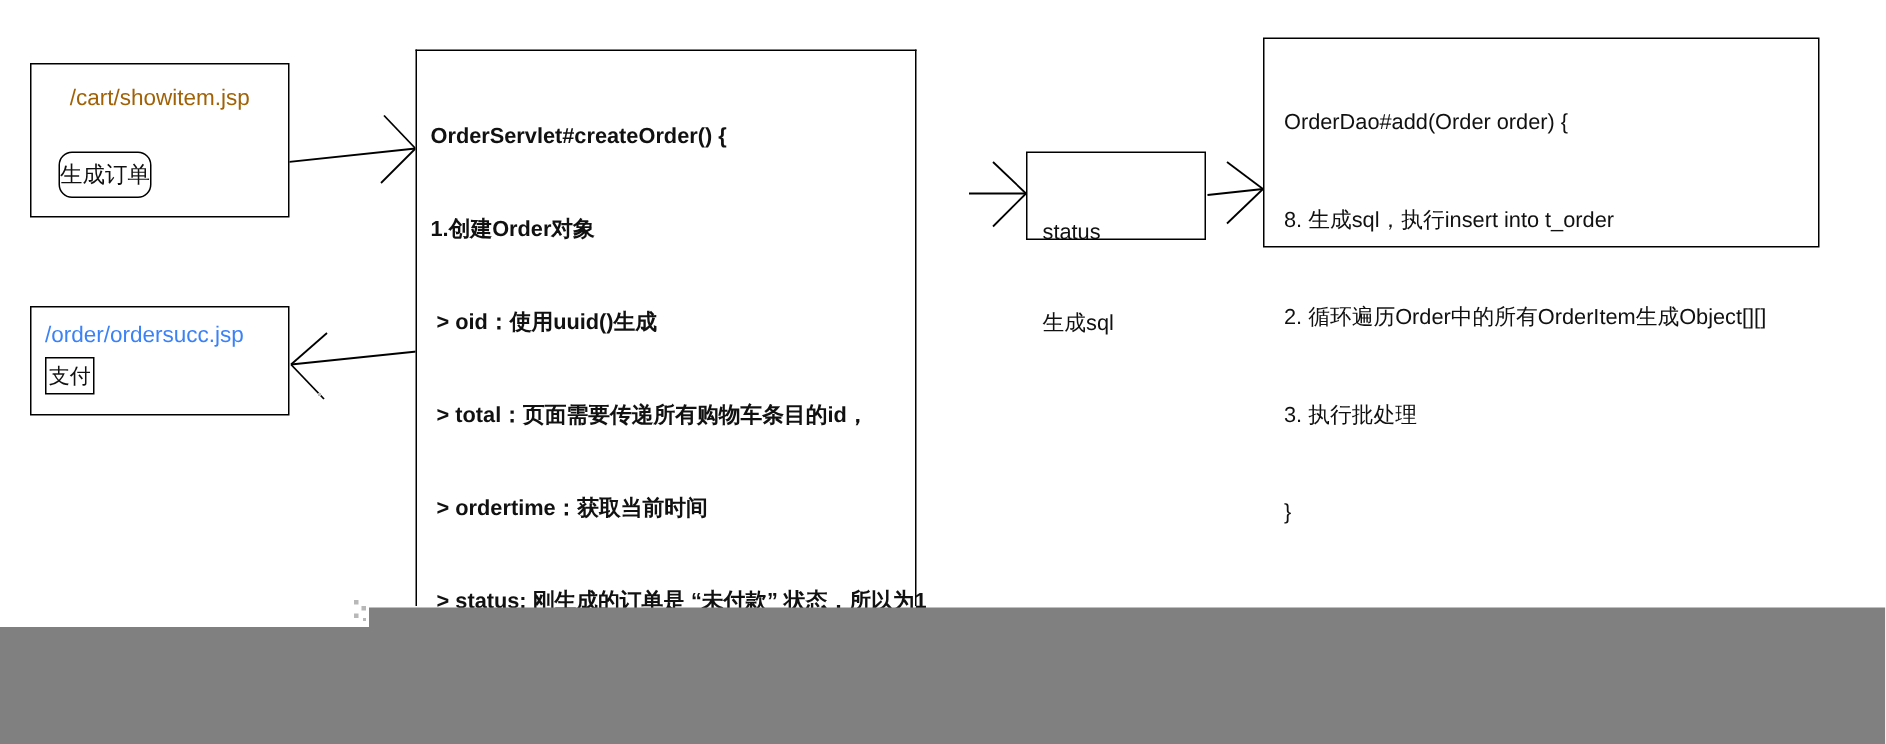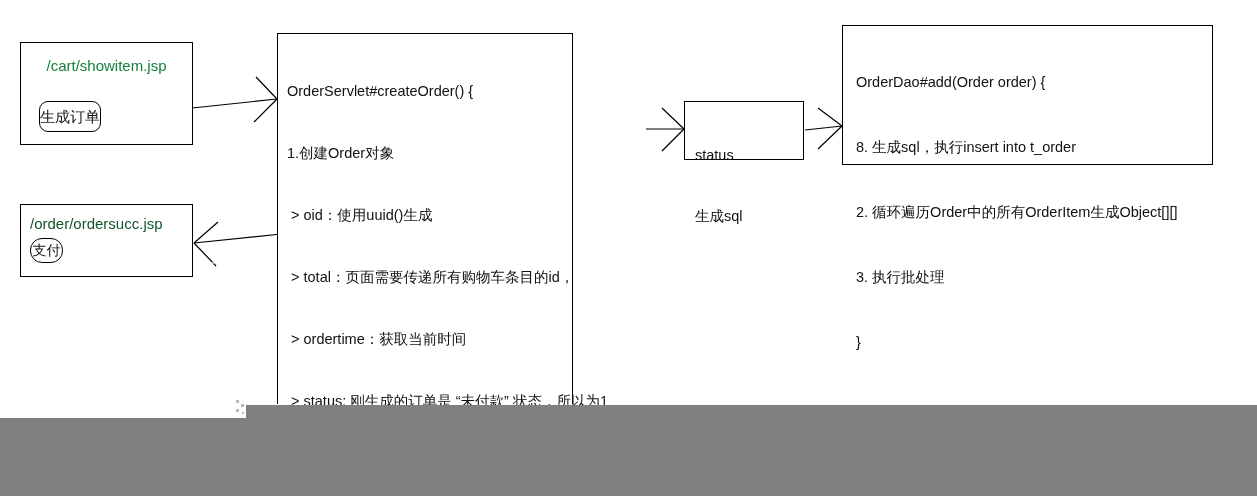--- a/index.html
+++ b/index.html
@@ -20,26 +20,26 @@
     position: absolute;
     box-sizing: border-box;
     border: 1px solid #000000;
     background: #ffffff;
   }
   .centered-title {
     position: absolute;
     width: 100%;
     text-align: center;
     font-size: 15px;
-    color: #15803d;
+    color: #a16207;
   }
   .plain-title {
     position: absolute;
     font-size: 15px;
-    color: #14532d;
+    color: #3b82f6;
     white-space: pre;
   }
   .rounded-btn {
     position: absolute;
     box-sizing: border-box;
     border: 1px solid #000000;
     border-radius: 9px;
     background: #ffffff;
     font-size: 15px;
     line-height: 29px;
@@ -122,24 +122,24 @@
     </g>
   </svg>
 
   <div class="box" style="left:20px; top:42px; width:173px; height:103px;">
     <div class="centered-title" style="left:0; top:14px;">/cart/showitem.jsp</div>
     <div class="rounded-btn" style="left:18px; top:58px; width:62px; height:31px;">生成订单</div>
   </div>
 
   <div class="box" style="left:20px; top:204px; width:173px; height:73px;">
     <div class="plain-title" style="left:9px; top:10px;">/order/ordersucc.jsp</div>
-    <div class="mini-box" style="left:9px; top:33px; width:33px; height:25px;border-radius:12px;">支付</div>
+    <div class="mini-box" style="left:9px; top:33px; width:33px; height:25px;">支付</div>
   </div>
 
-  <div class="box" style="left:277px; top:33px; width:296px; height:371px; border-bottom:none;">
+  <div class="box" style="left:277px; top:33px; width:334px; height:371px; border-bottom:none;font-weight:bold;">
     <div class="code-lines" style="left:9px; top:8px;">
       <div class="ln">OrderServlet#createOrder() {</div>
       <div class="ln">1.创建Order对象</div>
       <div class="ln"> &gt; oid：使用uuid()生成</div>
       <div class="ln"> &gt; total：页面需要传递所有购物车条目的id，</div>
       <div class="ln"> &gt; ordertime：获取当前时间</div>
       <div class="ln"> &gt; status: 刚生成的订单是 “未付款” 状态，所以为1</div>
       
       
       

